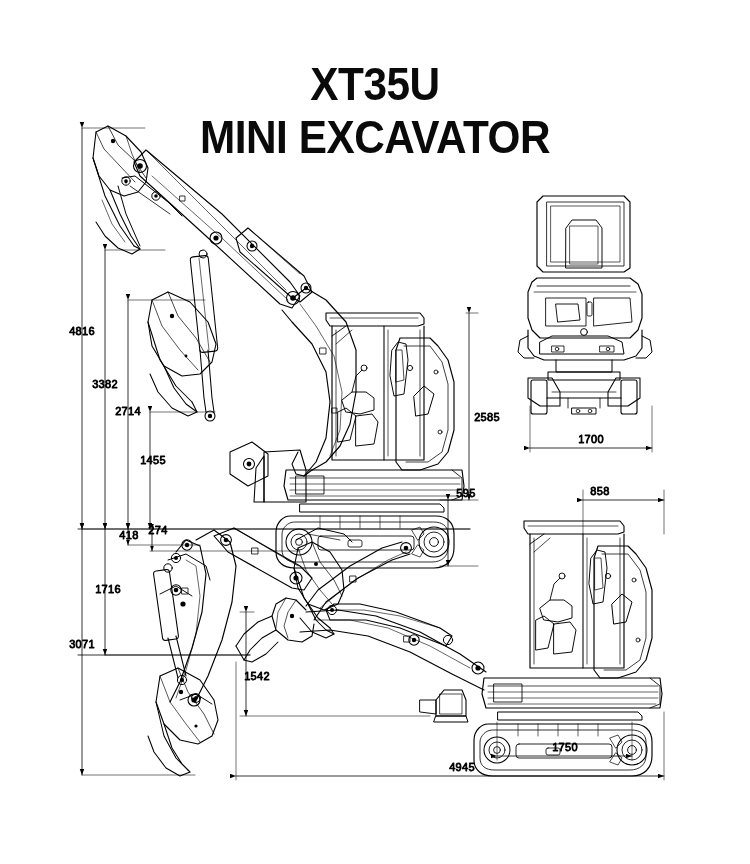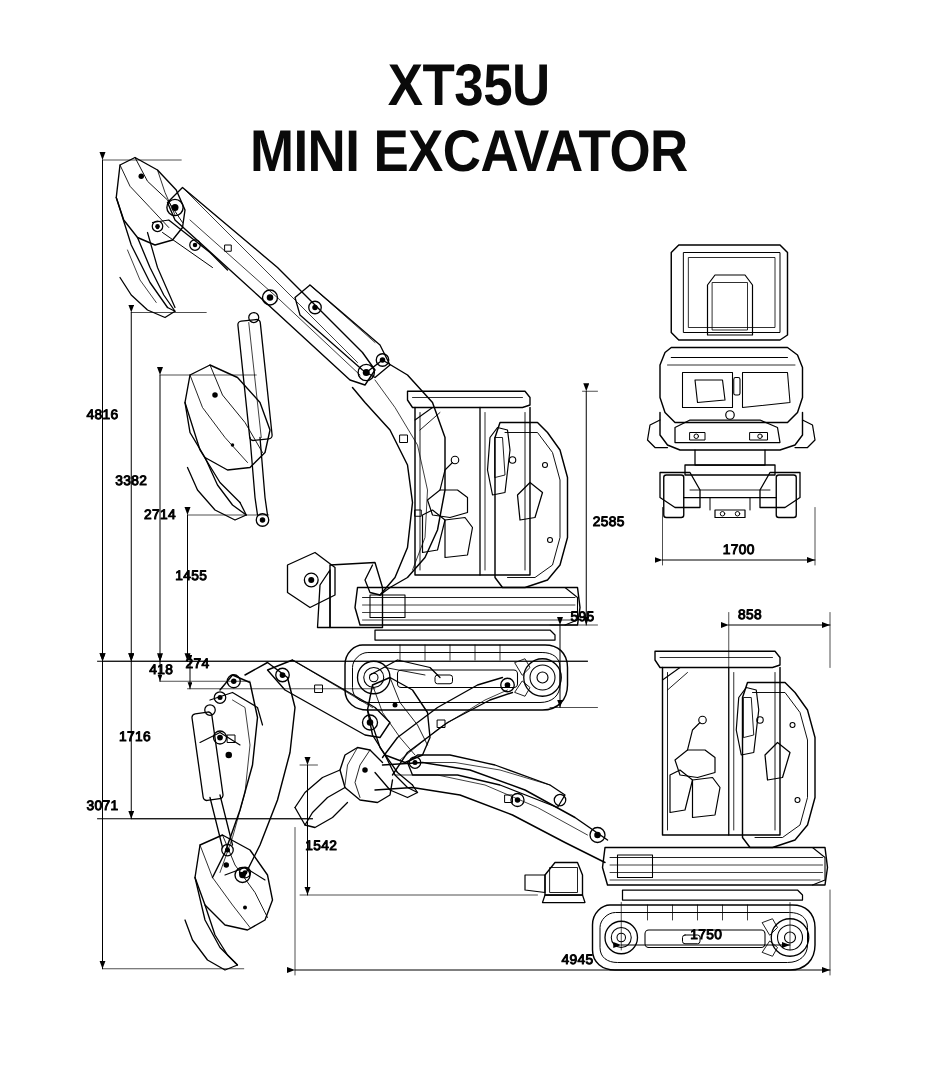--- a/index.html
+++ b/index.html
@@ -1,18 +1,18 @@
 <!DOCTYPE html>
 <html><head>
 <meta charset="utf-8">
 <style>
   html,body{margin:0;padding:0;background:#ffffff;}
   body{width:750px;height:864px;font-family:"Liberation Sans",sans-serif;color:#000;overflow:hidden;}
   #sheet{position:relative;width:750px;height:864px;background:#fff;}
-  #title-block{position:absolute;left:0;top:44px;width:750px;text-align:center;}
+  #title-block{position:absolute;left:0;top:60px;width:750px;text-align:center;}
   .t-line{font-family:"Liberation Sans",sans-serif;font-weight:bold;letter-spacing:-0.5px;
           line-height:1.0;color:#0a0a0a;transform:scaleX(0.90);transform-origin:center;}
   #title-main{font-size:47px;}
   #title-sub{font-size:47px;margin-top:6px;}
   svg{position:absolute;left:0;top:0;width:750px;height:864px;display:block;}
   .dimtxt{font-family:"Liberation Sans",sans-serif;font-size:11px;fill:#000;
           text-anchor:middle;letter-spacing:0.3px;}
 </style>
 </head>
 <body>

